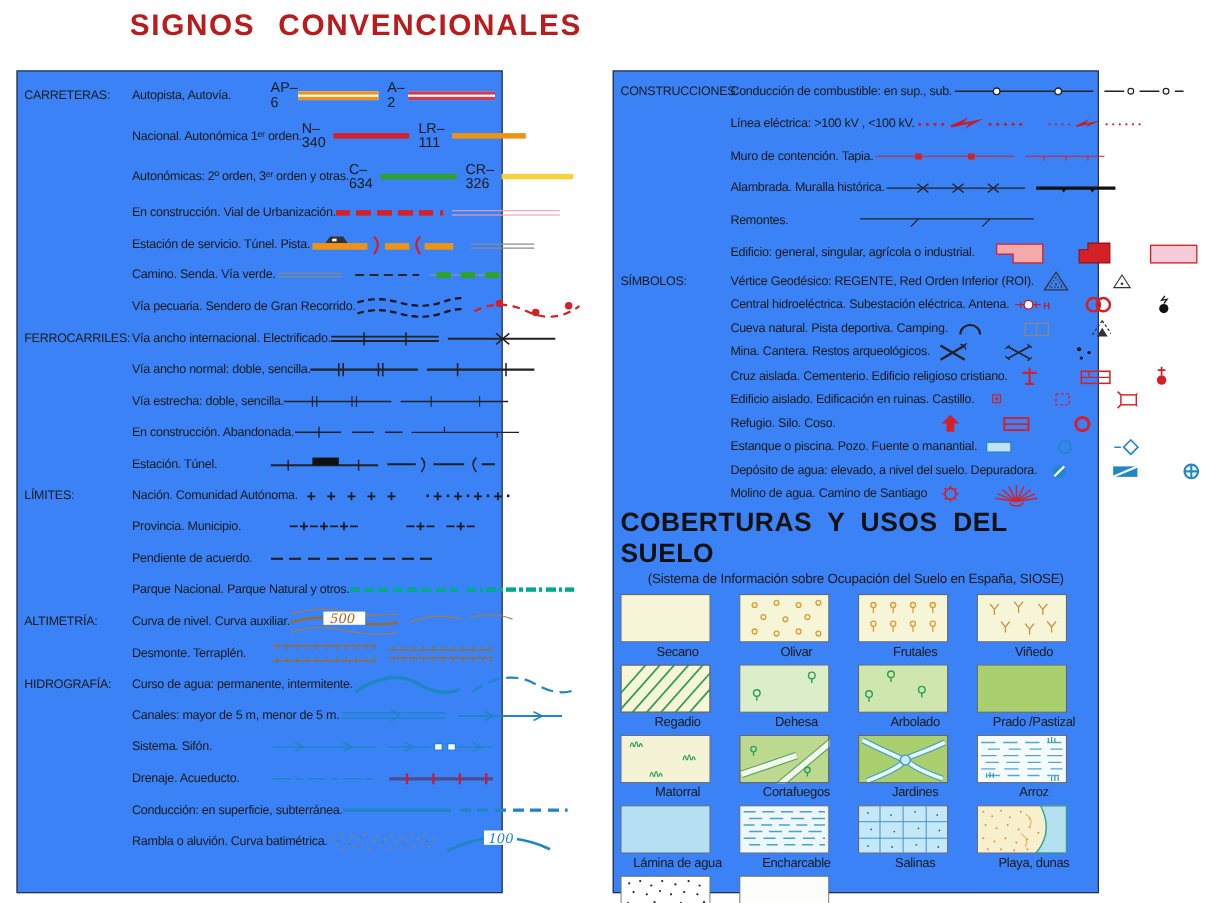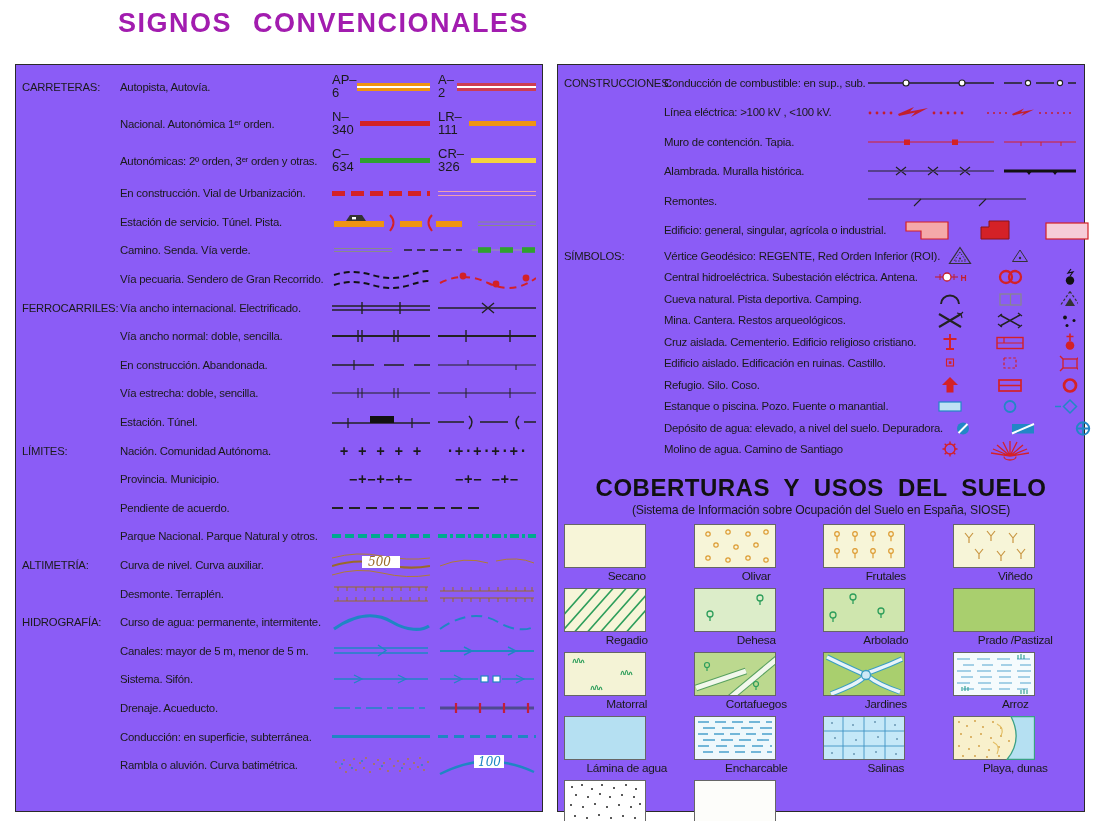--- a/index.html
+++ b/index.html
@@ -1,21 +1,21 @@
 <!DOCTYPE html>
 <html><head>
 <meta charset="utf-8">
 <style>
   html,body{margin:0;padding:0}
   body{width:1100px;height:821px;background:#fff;position:relative;
        font-family:"Liberation Sans","DejaVu Sans",sans-serif;color:#1a1a1a;overflow:hidden}
   .main-title{position:absolute;left:118px;top:8px;font-size:27px;font-weight:bold;
-       letter-spacing:1.5px;word-spacing:12px;color:#a21caf}
-  .panel{position:absolute;top:64px;width:528px;height:748px;border:1.6px solid #2a2a2a;
-       box-sizing:border-box;padding:3px 6px 0 6px;background:#8b5cf6}
+       letter-spacing:1.5px;word-spacing:12px;color:#b91c1c}
+  .panel{position:absolute;top:64px;width:442px;height:748px;border:1.6px solid #2a2a2a;
+       box-sizing:border-box;padding:3px 6px 0 6px;background:#3b82f6}
   #left-panel{left:15px}
   #right-panel{left:557px}
   .row{display:flex;align-items:center;height:28.6px}
   .row.tall{height:37px}
   .row-c{display:flex;align-items:center;height:29.5px}
   .row-s{display:flex;align-items:center;height:21.5px}
   .cat{width:98px;flex:none;font-size:11.3px;letter-spacing:-0.2px;white-space:nowrap}
   #right-panel .cat{width:100px}
   .lbl{flex:1;font-size:11.4px;letter-spacing:-0.25px;white-space:nowrap;overflow:visible}
   .sym{width:204px;flex:none;display:flex;align-items:center;justify-content:space-between}
@@ -29,21 +29,21 @@
   .dbl-red{border-top:3px solid #cd3d52;border-bottom:3px solid #cd3d52}
   .dash-red{width:98px;height:5px;background:repeating-linear-gradient(90deg,#d42127 0 13px,transparent 13px 19px)}
   .pink-dbl{width:98px;height:5px;box-sizing:border-box;border-top:1.3px solid #f0a0ae;border-bottom:1.3px solid #f0a0ae}
   .teal-dash{width:98px;height:4px;background:repeating-linear-gradient(90deg,#00a98f 0 9px,transparent 9px 13px)}
   .teal-dashdot{width:98px;height:4px;background:repeating-linear-gradient(90deg,#00a98f 0 9px,transparent 9px 12px,#00a98f 12px 15px,transparent 15px 18px)}
   .blk-dash{width:150px;height:2.6px;background:repeating-linear-gradient(90deg,#222 0 11px,transparent 11px 17px)}
   .blue-solid{width:98px;height:2.6px;background:#1f86c4}
   .blue-dash{width:98px;height:3px;background:repeating-linear-gradient(90deg,#1f86c4 0 10px,transparent 10px 16px)}
   .limsym{width:98px;text-align:center;font-family:"DejaVu Sans Mono",monospace;
           font-size:13.5px;font-weight:bold;letter-spacing:1px;white-space:nowrap}
-  .lu-title{font-size:24px;font-weight:bold;text-align:center;letter-spacing:0.5px;word-spacing:7px;margin-top:14px;color:#111}
+  .lu-title{font-size:24px;font-weight:bold;text-align:left;letter-spacing:0.5px;word-spacing:7px;margin-top:2px;color:#111}
   .lu-sub{font-size:12.2px;text-align:center;margin-top:1px;letter-spacing:-0.2px}
   .lu-grid{display:grid;grid-template-columns:repeat(4,1fr);gap:5px 4px;margin-top:7px}
   .lu-cell{text-align:center}
   .lu-cap{font-size:11.8px;margin-top:1px;letter-spacing:-0.3px;white-space:nowrap}
   svg{display:block}
 </style>
 </head>
 <body>
 
 <div class="main-title">SIGNOS CONVENCIONALES</div>
@@ -181,44 +181,44 @@
       </svg>
       <svg width="98" height="18">
         <line x1="0" y1="9" x2="98" y2="9" stroke="#222" stroke-width="2.2"></line>
         <path d="M28,3 v12 M72,3 v12" stroke="#222" stroke-width="1.4"></path>
       </svg>
     </div>
   </div>
 
   <div class="row">
     <div class="cat"></div>
+    <div class="lbl">Vía estrecha: doble, sencilla.</div>
+    <div class="sym">
+      <svg width="98" height="18">
+        <line x1="0" y1="9" x2="98" y2="9" stroke="#222" stroke-width="1.2"></line>
+        <path d="M26,4 v10 M30,4 v10 M62,4 v10 M66,4 v10" stroke="#222" stroke-width="1"></path>
+      </svg>
+      <svg width="98" height="18">
+        <line x1="0" y1="9" x2="98" y2="9" stroke="#222" stroke-width="1.2"></line>
+        <path d="M28,4 v10 M72,4 v10" stroke="#222" stroke-width="1"></path>
+      </svg>
+    </div>
+  </div>
+
+  <div class="row">
+    <div class="cat"></div>
     <div class="lbl">En construcción. Abandonada.</div>
     <div class="sym">
       <svg width="98" height="18">
         <path d="M0,9 h42 M52,9 h20 M82,9 h16" stroke="#222" stroke-width="1.4" fill="none"></path>
         <path d="M22,4 v10" stroke="#222" stroke-width="1.2"></path>
       </svg>
       <svg width="98" height="18">
         <line x1="0" y1="9" x2="98" y2="9" stroke="#222" stroke-width="1.2"></line>
         <path d="M30,9 v-5 M78,9 v5" stroke="#222" stroke-width="1"></path>
-      </svg>
-    </div>
-  </div>
-
-  <div class="row">
-    <div class="cat"></div>
-    <div class="lbl">Vía estrecha: doble, sencilla.</div>
-    <div class="sym">
-      <svg width="98" height="18">
-        <line x1="0" y1="9" x2="98" y2="9" stroke="#222" stroke-width="1.2"></line>
-        <path d="M26,4 v10 M30,4 v10 M62,4 v10 M66,4 v10" stroke="#222" stroke-width="1"></path>
-      </svg>
-      <svg width="98" height="18">
-        <line x1="0" y1="9" x2="98" y2="9" stroke="#222" stroke-width="1.2"></line>
-        <path d="M28,4 v10 M72,4 v10" stroke="#222" stroke-width="1"></path>
       </svg>
     </div>
   </div>
 
   <div class="row">
     <div class="cat"></div>
     <div class="lbl">Estación. Túnel.</div>
     <div class="sym">
       <svg width="98" height="20">
         <line x1="0" y1="11" x2="98" y2="11" stroke="#222" stroke-width="1.7"></line>

